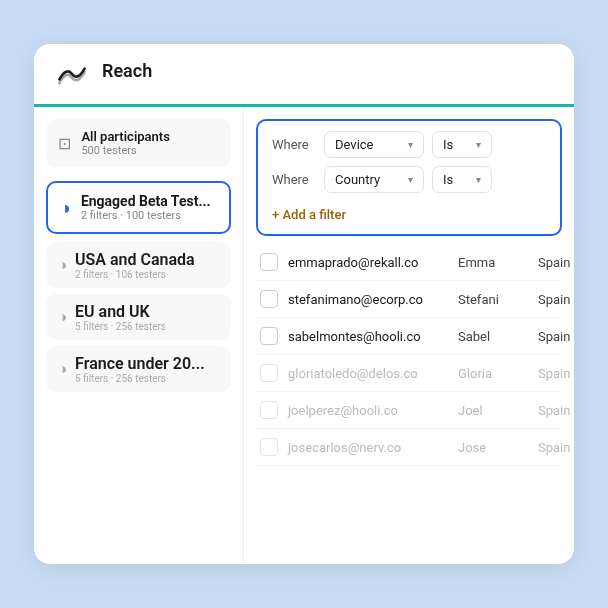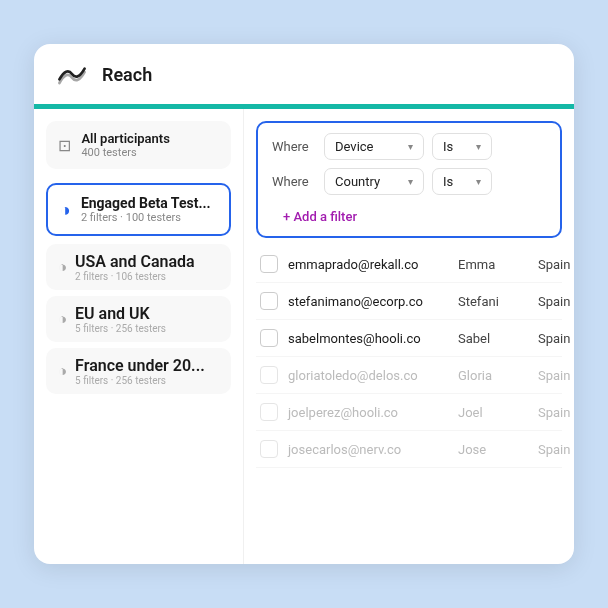--- a/index.html
+++ b/index.html
@@ -19,23 +19,22 @@
       width: 540px;
       height: 520px;
       display: flex;
       flex-direction: column;
       overflow: hidden;
       box-shadow: 0 4px 24px rgba(0,0,0,0.10);
     }
     
     .header {
       display: flex;
-      align-items: center;
       padding: 16px 20px;
-      border-bottom: 5px solid #14b8a6;
+      border-bottom: 3px solid #14b8a6;
       gap: 12px;
       flex-shrink: 0;
     }
     .logo-icon {
       width: 36px;
       height: 28px;
     }
     .header-title {
       font-size: 18px;
       font-weight: 600;
@@ -178,27 +177,26 @@
       min-width: 100px;
     }
     .filter-select.narrow {
       min-width: 60px;
     }
     .chevron-down {
       font-size: 10px;
       color: #888;
     }
     .add-filter-btn {
-      color: #a21caf;
+      color: #a16207;
       font-size: 13px;
       font-weight: 500;
       cursor: pointer;
       padding: 6px 0 2px 0;
       display: inline-block;
-      margin-left: 11px;
     }
     
     .table-area {
       flex: 1;
       overflow-y: auto;
       padding: 0 12px 12px 12px;
     }
     .table-row {
       display: flex;
       align-items: center;
@@ -254,21 +252,21 @@
   </div>
 
   <div class="main-layout">
 
     <div class="sidebar">
 
       <div class="all-participants">
         <span class="all-participants-icon">⊡</span>
         <div class="all-participants-text">
           <div class="label">All participants</div>
-          <div class="count">400 testers</div>
+          <div class="count">500 testers</div>
         </div>
       </div>
 
 
       <div class="segment-active">
         <span class="seg-icon">◑</span>
         <div>
           <div class="seg-name">Engaged Beta Test...</div>
           <div class="seg-sub">2 filters · 100 testers</div>
         </div>

